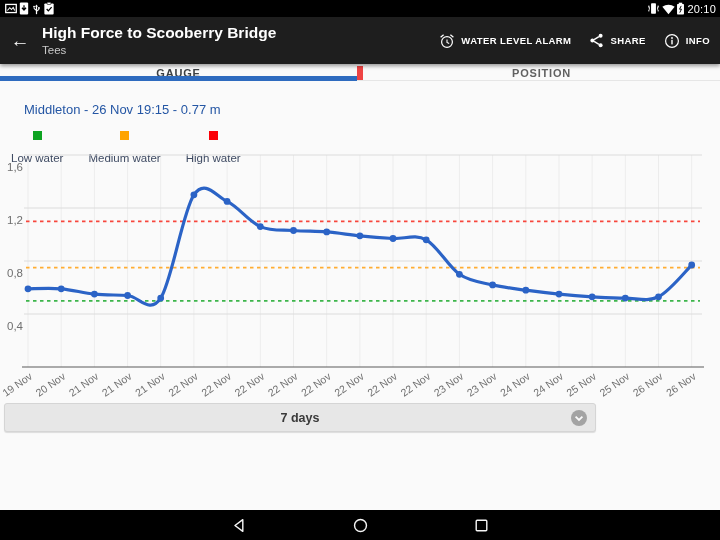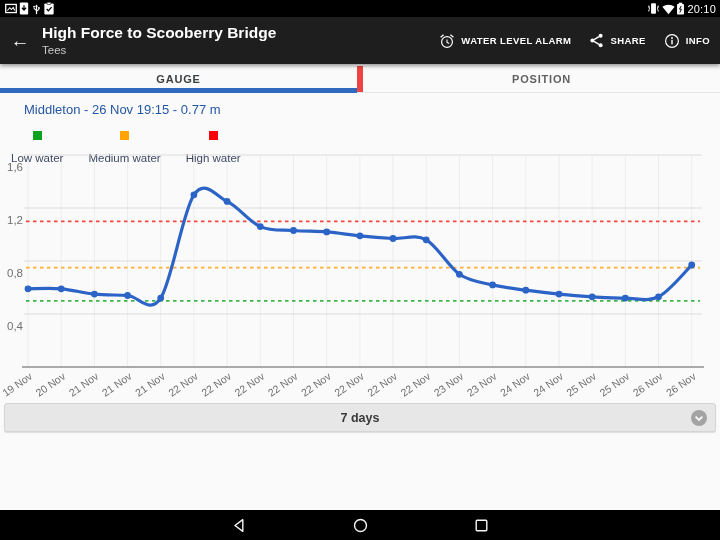--- a/index.html
+++ b/index.html
@@ -14,37 +14,37 @@
   .app-bar{position:absolute;top:17px;left:0;width:720px;height:47px;background:#1e1e1e;
            display:flex;align-items:center;box-shadow:0 2px 4px rgba(0,0,0,.4);z-index:5;}
   .back-btn{width:40px;height:40px;display:flex;align-items:center;justify-content:center;color:#fff;font-size:19px;cursor:pointer;}
   .titles{display:flex;flex-direction:column;justify-content:center;line-height:1.15;margin-left:2px;flex:1;min-width:0;}
   .app-title{color:#fff;font-size:15.5px;font-weight:bold;white-space:nowrap;}
   .app-subtitle{color:#c9c9c9;font-size:11.5px;margin-top:2px;}
   .actions{display:flex;align-items:center;gap:18px;padding-right:10px;}
   .action{display:flex;align-items:center;gap:6px;color:#fff;font-size:9.5px;font-weight:bold;
           letter-spacing:.4px;white-space:nowrap;cursor:pointer;}
   
-  .tab-bar{position:absolute;top:66px;left:0;width:720px;height:27px;background:#fafafa;display:flex;
+  .tab-bar{position:absolute;top:66px;left:0;width:720px;height:15px;background:#fafafa;display:flex;
            border-bottom:1px solid #e6e6e6;box-sizing:border-box;z-index:4;}
   .tab{flex:1;display:flex;align-items:center;justify-content:center;font-size:11px;font-weight:bold;
        letter-spacing:.8px;color:#616161;position:relative;cursor:pointer;}
   .tab.selected{color:#3c4043;}
   .tab + .tab{border-left:6px solid #ef4444;justify-content:center;}
   .tab-indicator{position:absolute;left:0;bottom:-1px;width:100%;height:5px;background:#2e6bbf;}
   
   .station-line{position:absolute;top:102px;left:24px;font-size:13px;color:#2456a4;}
   .legend{position:absolute;top:131px;left:11px;display:flex;gap:25px;align-items:center;}
   .legend-item{display:flex;align-items:center;gap:12px;flex-direction:column;}
   .legend-swatch{width:9px;height:9px;display:inline-block;}
   .legend-label{font-size:11.5px;color:#3f4b63;}
   
   #chart-svg{position:absolute;top:147px;left:0;}
   
-  .period-bar{position:absolute;top:403px;left:4px;width:712px;height:29px;background:#e7e7e7;
+  .period-bar{position:absolute;top:403px;left:4px;width:592px;height:29px;background:#e7e7e7;
               border:1px solid #d5d5d5;border-radius:3px;box-sizing:border-box;display:flex;align-items:center;
               justify-content:center;box-shadow:0 1px 1px rgba(0,0,0,.12);cursor:pointer;}
   .period-label{font-size:12.5px;font-weight:bold;color:#3a3a3a;}
   .period-chevron{position:absolute;right:7px;top:5px;width:18px;height:18px;}
   
   .nav-bar{position:absolute;top:510px;left:0;width:720px;height:30px;background:#000;
            display:flex;align-items:center;justify-content:center;gap:97px;}
   .nav-btn{width:24px;height:24px;display:flex;align-items:center;justify-content:center;cursor:pointer;}
 </style>
 </head>

